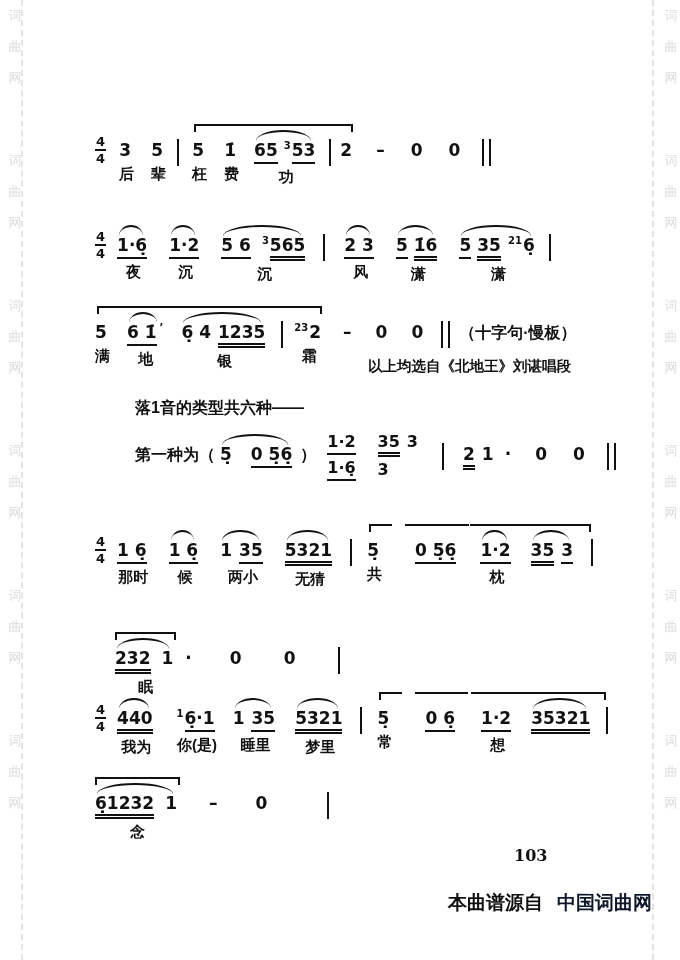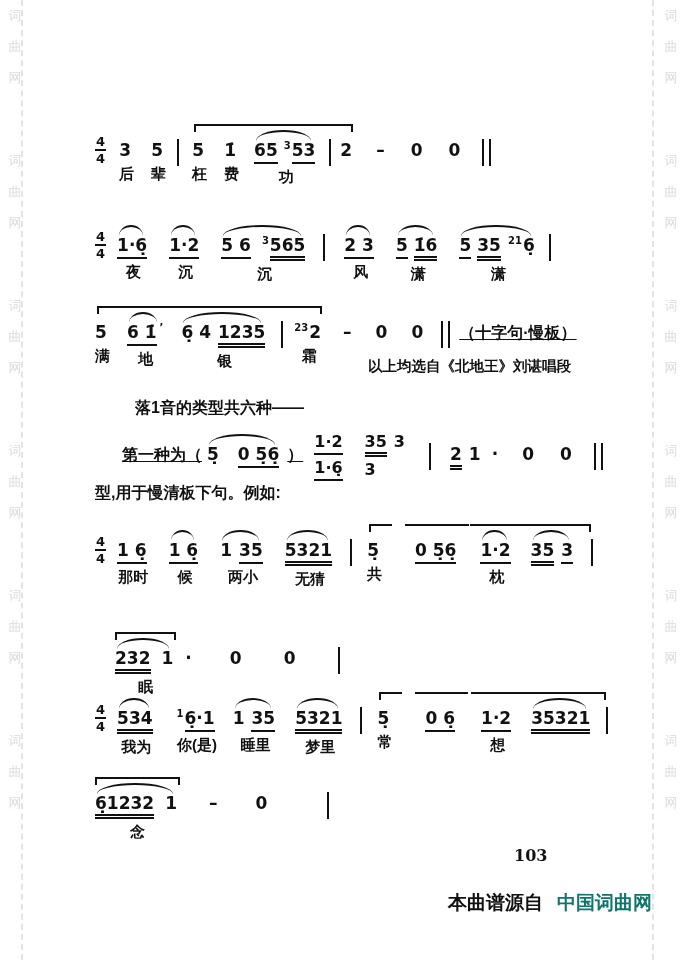--- a/index.html
+++ b/index.html
@@ -9,21 +9,21 @@
   .wmcol{position:absolute;top:6px;bottom:0;width:26px;display:flex;flex-direction:column;
          align-items:center;font-size:13px;line-height:20px;}
   #wm-left{left:2px;} #wm-right{left:658px;}
   .wm-char{display:block;margin-bottom:11px;}
   .wm-gap{height:52px;flex:none;}
   .dashrule{position:absolute;top:0;bottom:0;width:0;border-left:2px dashed #e3e3e3;}
   #dash-left{left:21px;} #dash-right{left:652px;}
 
   
   .mline{position:absolute;left:95px;display:flex;align-items:flex-start;}
-  #ml1{top:126px;} #ml2{top:221px;} #ml3{top:308px;} #ml4{top:430px;left:122px;text-align:right;}
+  #ml1{top:126px;} #ml2{top:221px;} #ml3{top:308px;} #ml4{top:430px;left:135px;text-align:right;}
   #ml5{top:526px;} #ml6{top:634px;margin-left:20px;} #ml7{top:694px;} #ml8{top:779px;}
 
   .cell{position:relative;display:flex;flex-direction:column;align-items:center;margin-right:5px;}
   .notes{font-family:"DejaVu Sans",sans-serif;font-weight:700;font-size:17px;line-height:21px;
          white-space:nowrap;padding-top:14px;}
   .seg{display:inline-block;margin-right:3px;}
   .u1{border-bottom:2px solid #111;padding-bottom:1px;}
   .u2{border-bottom:5px double #111;}
   .sm{font-size:10px;vertical-align:top;line-height:12px;margin-right:1px;}
   .lyr{font-size:15px;font-weight:700;margin-top:4px;white-space:nowrap;}
@@ -32,21 +32,21 @@
   .bk{position:absolute;top:-2px;height:6px;border-top:2px solid #111;}
   .bk-l{left:2px;right:-10px;} .bk-m{left:-10px;right:-10px;} .bk-r{left:-10px;right:2px;} .bk-lr{left:0;right:0;}
   .bk-l::before,.bk-lr::before{content:"";position:absolute;left:0;top:0;width:2px;height:6px;background:#111;}
   .bk-r::after,.bk-lr::after{content:"";position:absolute;right:0;top:0;width:2px;height:6px;background:#111;}
   .bar{width:2px;height:27px;background:#111;margin-top:13px;}
   .fbar{width:5px;height:27px;border-left:2px solid #111;border-right:2px solid #111;margin-top:13px;}
   .time{display:flex;flex-direction:column;align-items:center;font-family:"DejaVu Sans",sans-serif;
         font-weight:700;font-size:13px;line-height:13px;padding-top:9px;margin-right:2px;}
   .time .tnum{border-bottom:2px solid #111;padding:0 1px 1px 1px;}
   .time .tden{padding-top:1px;}
-  .tcell{font-size:16px;font-weight:700;white-space:nowrap;padding-top:14px;line-height:21px;text-decoration:underline;}
+  .tcell{font-size:16px;font-weight:700;white-space:nowrap;padding-top:14px;line-height:21px;}
   .stk{display:flex;flex-direction:column;align-items:flex-start;padding-top:2px;}
   .srow{font-family:"DejaVu Sans",sans-serif;font-weight:700;font-size:16px;line-height:20px;white-space:nowrap;}
   .srow+.srow{margin-top:3px;}
 
   .statictext{position:absolute;font-weight:700;white-space:nowrap;}
   #attribution{left:368px;top:357px;font-size:14.5px;}
   #heading{left:135px;top:398px;font-size:16px;}
   #para{left:95px;top:483px;font-size:16px;}
   #pagenum{left:514px;top:846px;font-size:16px;font-family:"DejaVu Serif",serif;}
   #source{left:448px;top:890px;font-size:19px;display:flex;gap:14px;}
@@ -289,21 +289,20 @@
         <div class="notes"><span class="seg">0</span></div>
       </div>
       <div class="cell" style="margin-left: 18px;">
         <div class="notes"><span class="seg">0</span></div>
       </div>
       <div class="cell" style="margin-left: 14px;">
         <div class="fbar"></div>
       </div>
     </div>
 
-  <div class="statictext" id="para">型,用于慢清板下句。例如:</div>
 
   <div class="mline" id="ml5">
       <div class="cell">
         <div class="time">
           <span class="tnum">4</span>
           <span class="tden">4</span>
         </div>
       </div>
       <div class="cell" style="margin-left: 4px;">
         <div class="notes"><span class="seg u1">1 6̣</span></div>
@@ -374,21 +373,21 @@
     </div>
   <div class="mline" id="ml7">
       <div class="cell">
         <div class="time">
           <span class="tnum">4</span>
           <span class="tden">4</span>
         </div>
       </div>
       <div class="cell" style="margin-left: 4px;">
         <div class="arc"></div>
-        <div class="notes"><span class="seg u2">534</span></div>
+        <div class="notes"><span class="seg u2">440</span></div>
         <div class="lyr">我为</div>
       </div>
       <div class="cell" style="margin-left: 16px;">
         <div class="notes"><span class="seg sm">1</span><span class="seg u1">6̣·1</span></div>
         <div class="lyr">你(是)</div>
       </div>
       <div class="cell" style="margin-left: 10px;">
         <div class="arc"></div>
         <div class="notes"><span class="seg">1</span><span class="seg u1" style="margin-left: 4px;">35</span></div>
         <div class="lyr">睡里</div>
@@ -440,15 +439,15 @@
       </div>
       <div class="cell" style="margin-left: 52px;">
         <div class="bar"></div>
       </div>
     </div>
 
   <div class="statictext" id="pagenum">103</div>
 
   <div class="statictext" id="source">
     <span>本曲谱源自</span>
-    <span style="color: #0f766e;">中国词曲网</span>
+    <span style="color: #0f172a;">中国词曲网</span>
   </div>
 </div>
 
 </body></html>

